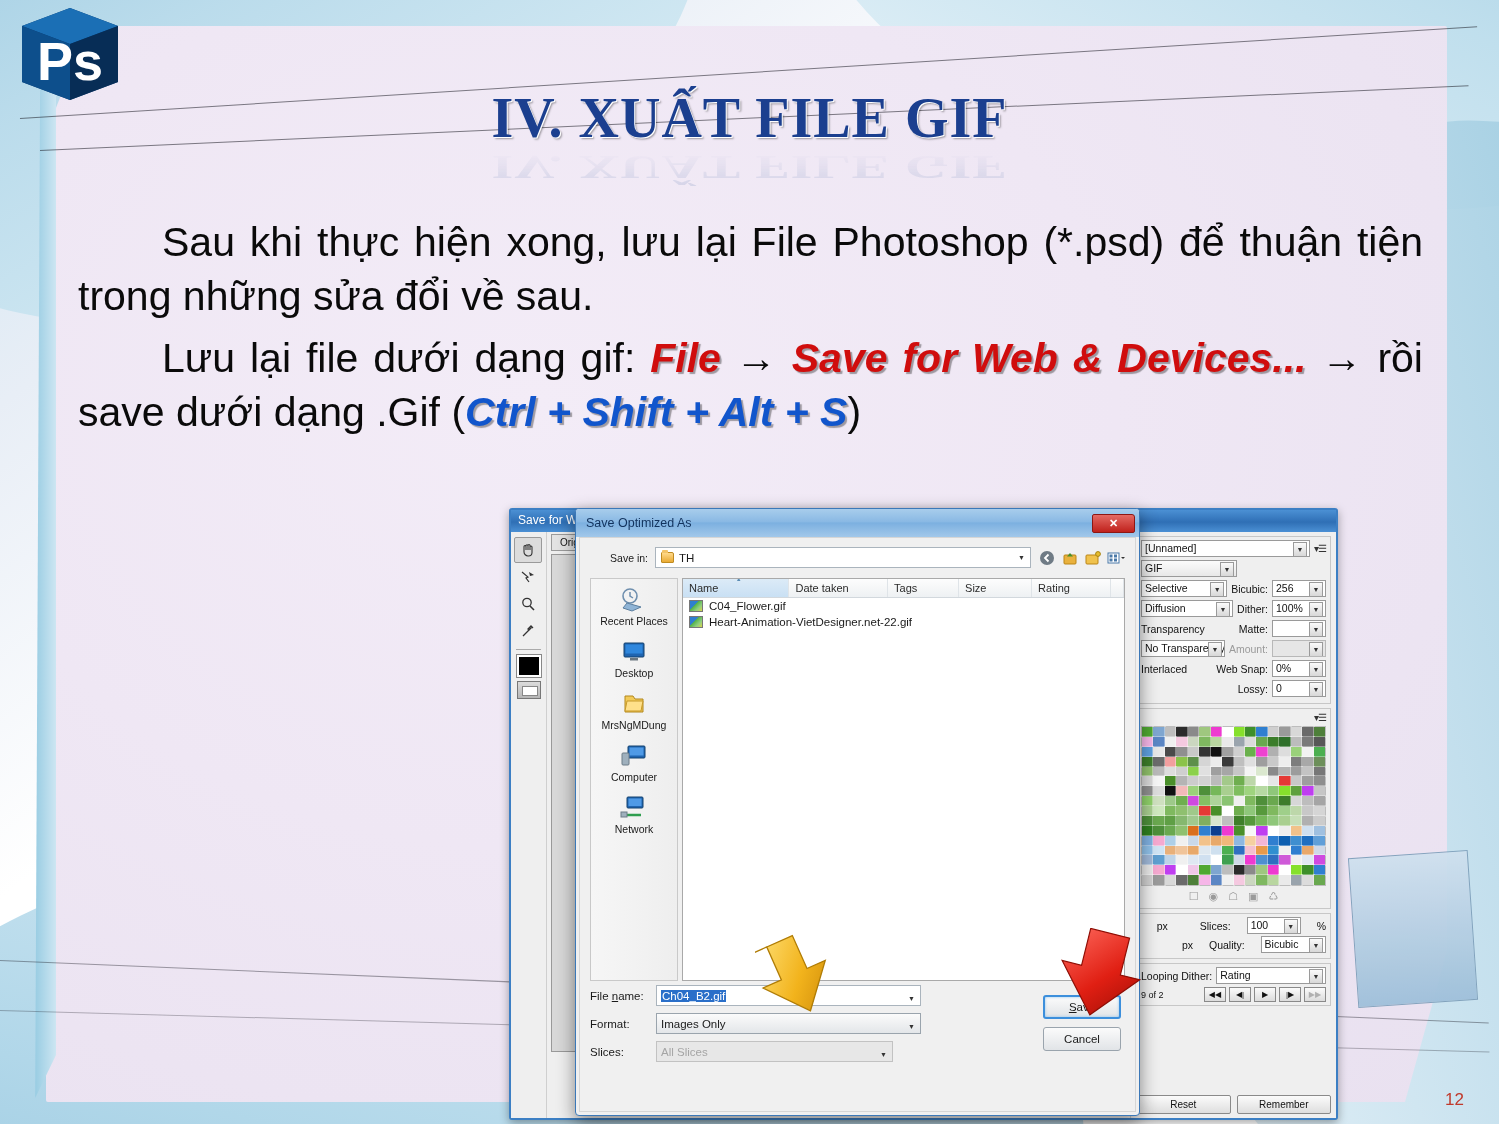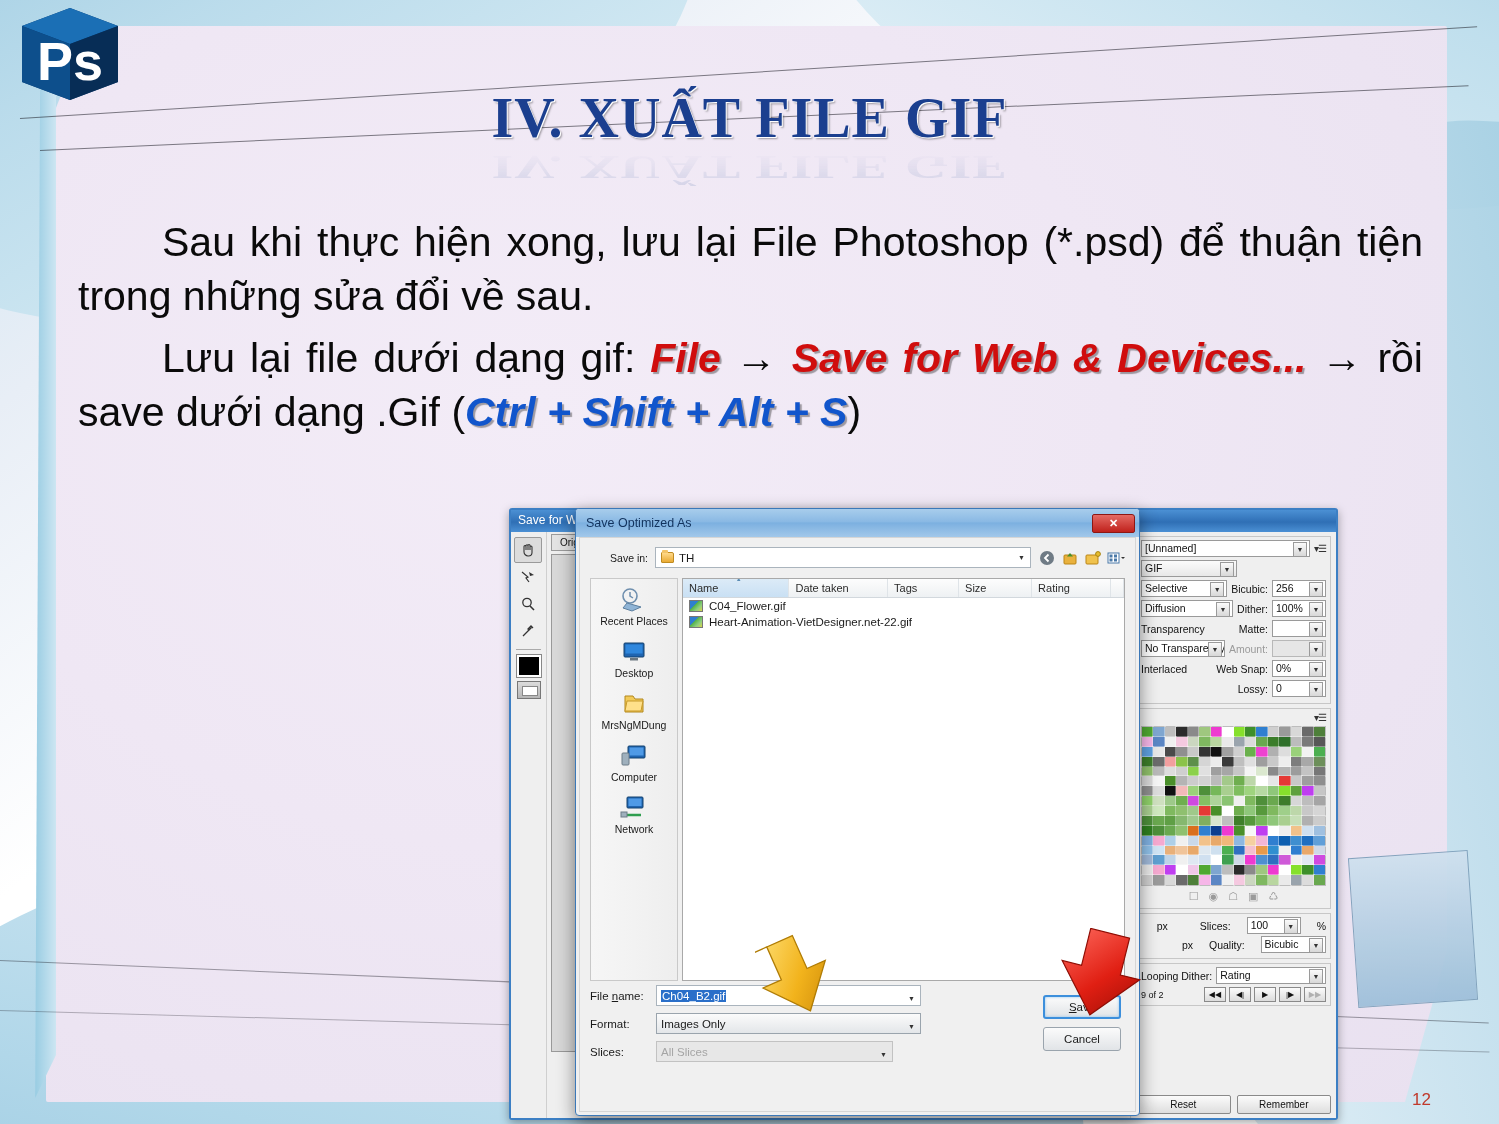--- a/index.html
+++ b/index.html
@@ -279,21 +279,21 @@
     width:78px; height:24px; line-height:22px; text-align:center; font-size:11.5px;
     border:1px solid #9aa4ad; border-radius:3px;
     background:linear-gradient(#fbfbfb,#e1e4e7); margin-bottom:8px;
   }
   .dlg-btn.focused{ border:2px solid #3c8fdc; box-shadow:0 0 3px #8fc4ef inset; line-height:20px; }
   .underline{ text-decoration:underline; }
 
   
   .arrow-gfx{ position:absolute; z-index:90; }
   #page-num{
-    position:absolute; right:68px; bottom:14px; color:#c0392b; font-size:17px; z-index:60;
+    position:absolute; right:35px; bottom:14px; color:#c0392b; font-size:17px; z-index:60;
   }
   #img-thumb{
     position:absolute; right:26px; bottom:120px; width:120px; height:150px; z-index:45;
     background:linear-gradient(#cfe0ee,#9fc0da); border:1px solid #7fa0bb;
     transform:rotate(-4deg); opacity:.95;
   }
 </style>
 </head>
 <body>
 

